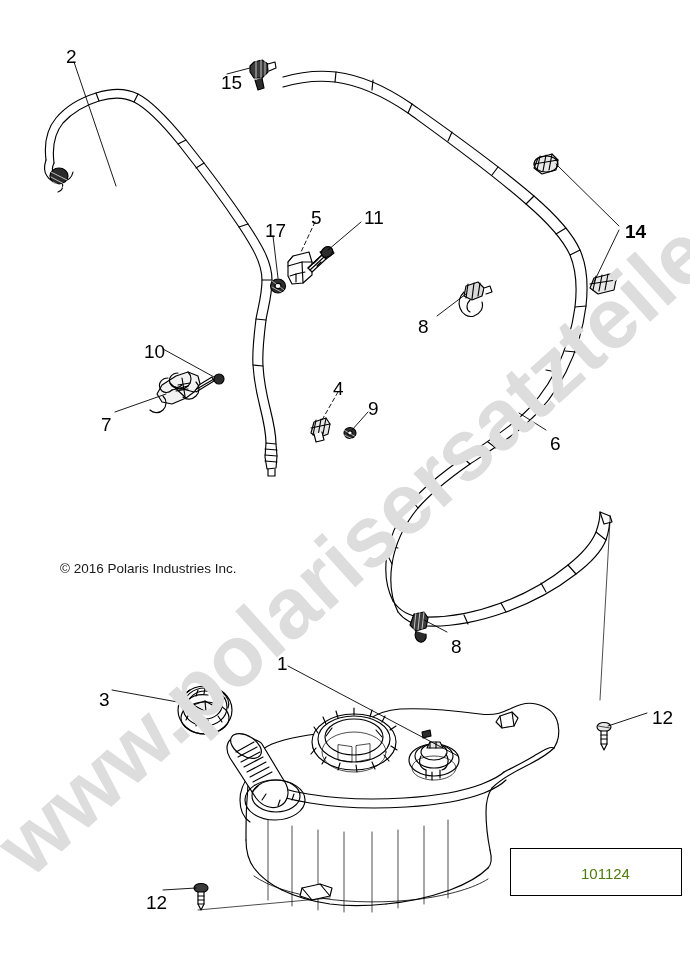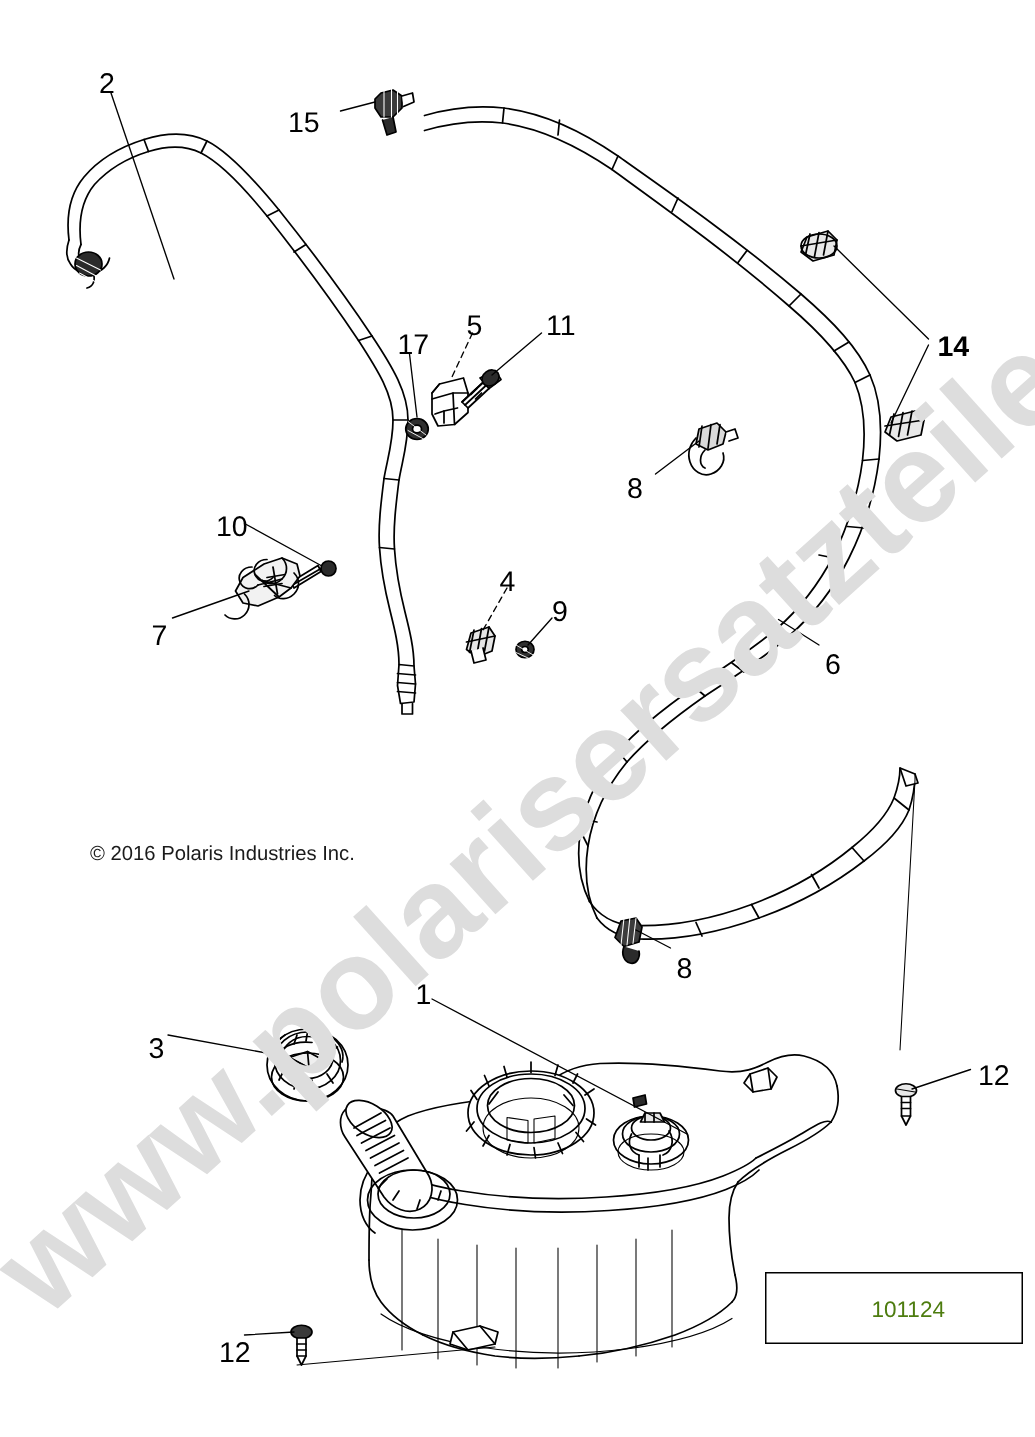--- a/index.html
+++ b/index.html
@@ -396,21 +396,21 @@
       </g>
     </g>
   </svg>
 
   <svg id="watermark-layer" viewBox="0 0 690 958" width="690" height="958" xmlns="http://www.w3.org/2000/svg">
     <text id="wm-text" x="30" y="880" fill="#dddddd" font-family="Liberation Sans, sans-serif" font-size="86" font-weight="bold" transform="rotate(-42 30 880)">www.polarisersatzteile.de</text>
   </svg>
 
   <div id="label-layer">
     <span class="callout" style="left:66px;  top:47px;">2</span>
-    <span class="callout" style="left:192px; top:73px;">15</span>
+    <span class="callout" style="left:221px; top:73px;">15</span>
     <span class="callout" style="left:265px; top:221px;">17</span>
     <span class="callout" style="left:311px; top:208px;">5</span>
     <span class="callout" style="left:364px; top:208px;">11</span>
     <span class="callout" style="left:625px; top:222px;font-weight:bold;">14</span>
     <span class="callout" style="left:418px; top:317px;">8</span>
     <span class="callout" style="left:144px; top:342px;text-align:right;">10</span>
     <span class="callout" style="left:101px; top:415px;">7</span>
     <span class="callout" style="left:333px; top:379px;">4</span>
     <span class="callout" style="left:368px; top:399px;">9</span>
     <span class="callout" style="left:550px; top:434px;">6</span>

